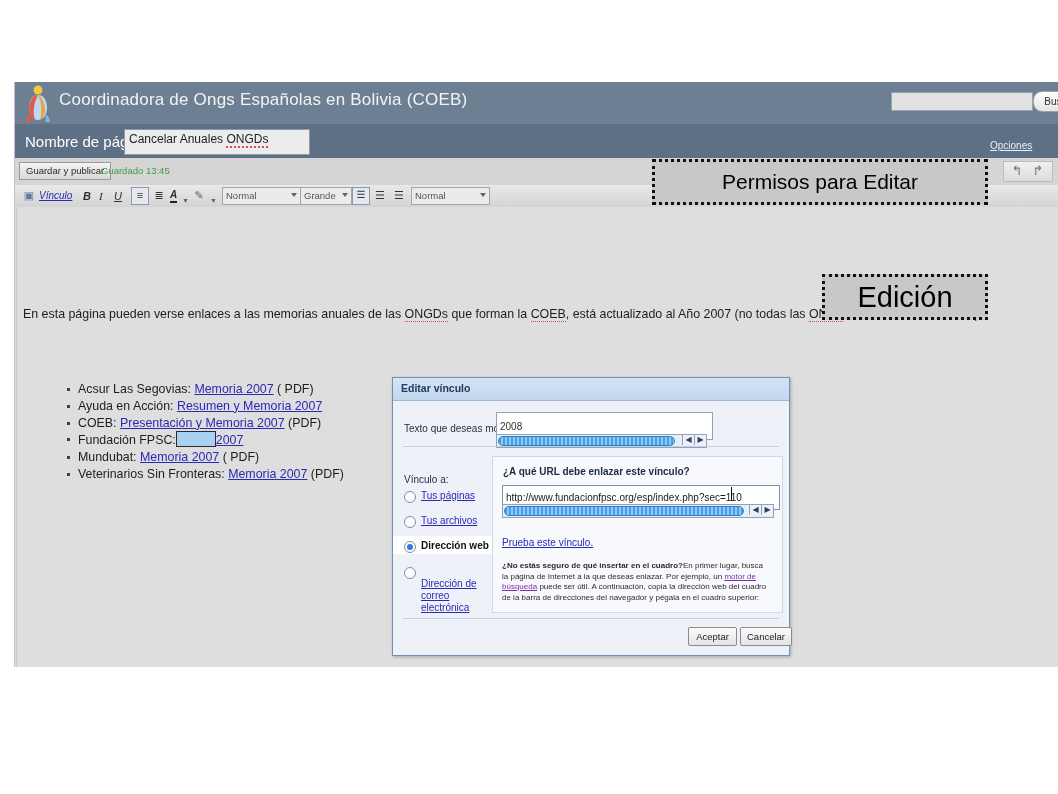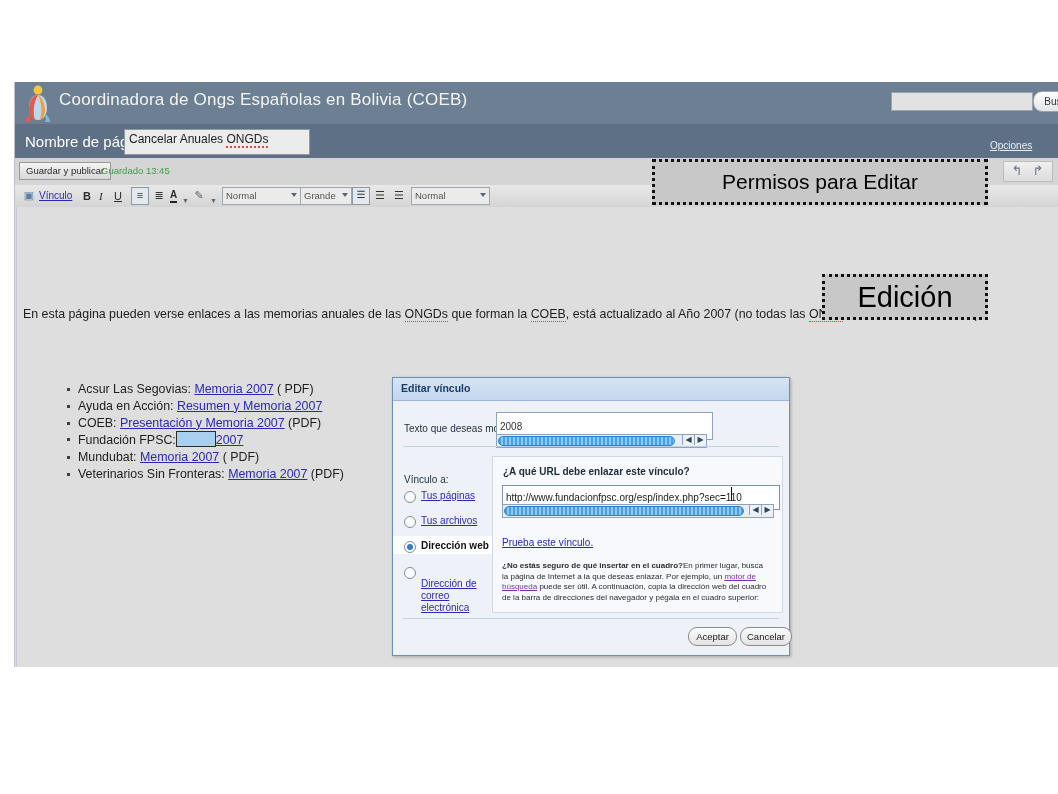--- a/index.html
+++ b/index.html
@@ -48,21 +48,21 @@
   #undo-redo{position:absolute;left:988px;top:3px;width:48px;height:19px;
              background:linear-gradient(#f0f0f0,#dcdcdc);border:1px solid #bcbcbc;}
   #undo-redo .ur{position:absolute;top:2px;width:14px;height:14px;
                  font-size:13px;color:#6b7888;text-align:center;line-height:14px;}
 
   
   #format-toolbar{position:absolute;left:0;top:103px;width:1044px;height:22px;
                   background:linear-gradient(#e9e9e9,#d4d4d4);
                   border-bottom:1px solid #b0b0b0;}
   .tb{position:absolute;top:3px;height:16px;font-size:10px;color:#2c2c2c;
-      line-height:16px;}
+      line-height:16px;font-style:italic;}
   .tb-sel{position:absolute;top:2px;height:16px;background:#ebebeb;
           border:1px solid #9fa6ae;font-size:9.5px;color:#3a3a3a;
           line-height:16px;padding-left:3px;color:#555;}
   .tb-sel .caret{position:absolute;right:3px;top:5px;width:0;height:0;
                  border-left:3px solid transparent;border-right:3px solid transparent;
                  border-top:4px solid #5a6675;}
   .tb-icobox{position:absolute;top:2px;width:16px;height:16px;
              border:1px solid #8e99a6;background:#e4e9ef;}
   .tb-ico{position:absolute;top:2px;width:16px;height:16px;text-align:center;
           line-height:16px;font-size:11px;color:#333;}
@@ -129,21 +129,21 @@
   #test-link{position:absolute;left:9px;top:80px;font-size:10px;color:#2a2ab5;
              text-decoration:underline;}
   #url-help{position:absolute;left:9px;top:104px;width:266px;font-size:8px;
             color:#2b2b2b;line-height:10.5px;}
   #url-help b{font-weight:bold;}
   #url-help a{color:#7a2fa8;text-decoration:underline;}
   #dialog-footer-rule{position:absolute;left:10px;top:240px;width:376px;height:1px;
                       background:#c3d2e3;}
   .dlg-btn{position:absolute;top:249px;height:17px;
            background:linear-gradient(#fbfbfb,#e4e4e4);border:1px solid #8b8b8b;
-           border-radius:9px;font-size:9.5px;color:#222;text-align:center;
+           border-radius:2px;font-size:9.5px;color:#222;text-align:center;
            line-height:17px;}
 
   
   .callout{position:absolute;background:#c8c8c8;border:3px dotted #111;
            display:flex;align-items:center;justify-content:center;
            color:#000;white-space:nowrap;}
   #callout-permisos{left:652px;top:159px;width:330px;height:40px;font-size:21px;}
   #callout-edicion{left:822px;top:274px;width:160px;height:40px;font-size:29px;}
   #anno-svg{position:absolute;left:0;top:0;width:1058px;height:794px;
             pointer-events:none;}

